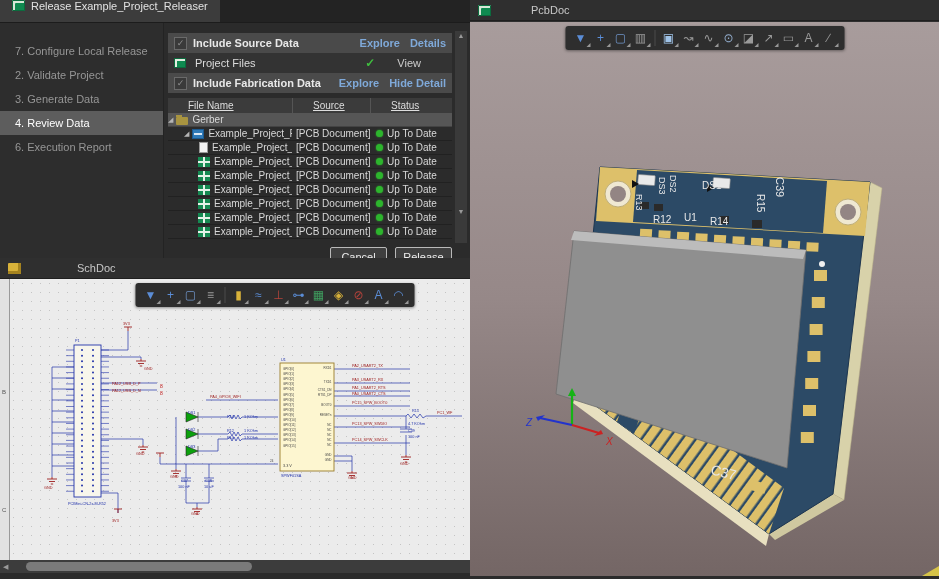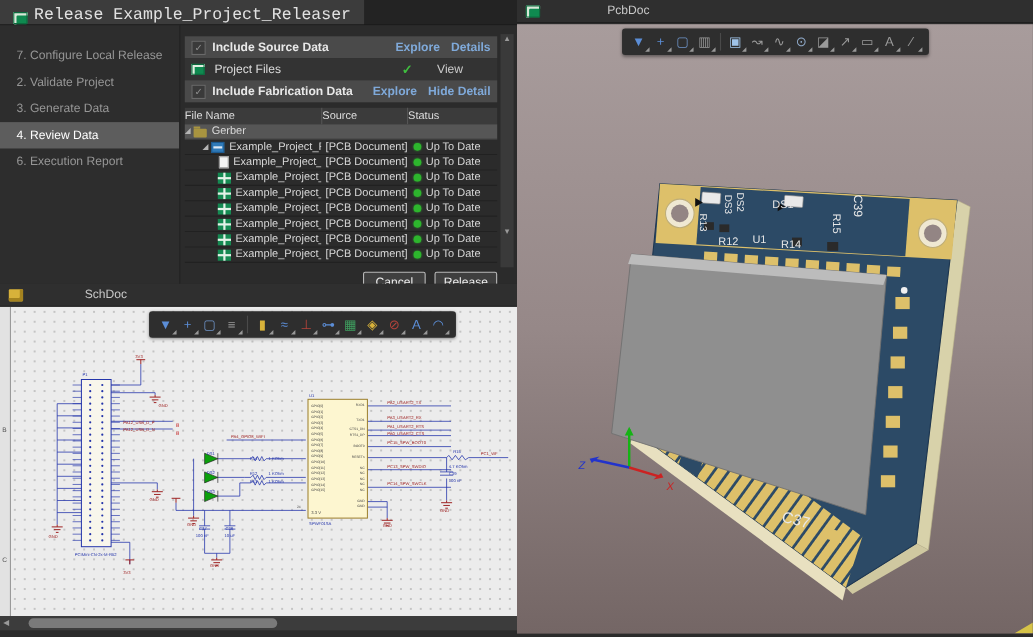--- a/index.html
+++ b/index.html
@@ -1,20 +1,20 @@
 <!DOCTYPE html>
 <html><head>
 <meta charset="utf-8">
 <style>
   html,body{margin:0;padding:0;background:#2b2b2b;}
   .app{position:relative;width:939px;height:579px;overflow:hidden;background:#2b2b2b;
        font-family:"Liberation Sans",sans-serif;-webkit-font-smoothing:antialiased;}
   
   .tabbar{height:22px;background:#232323;display:flex;align-items:stretch;border-bottom:1px solid #1c1c1c;}
-  .tab{display:flex;align-items:flex-end;gap:6px;padding:0 12px;background:#3c3c3c;color:#e2e2e2;font-size:15px;font-family:Liberation Mono, monospace;}
+  .tab{display:flex;align-items:flex-start;gap:6px;padding:0 12px;background:#3c3c3c;color:#e2e2e2;font-size:11px;}
   .tabicon{width:13px;height:11px;flex:none;border-radius:1px;}
   .tabicon-pcb{background:#0f8a50;box-shadow:inset 0 0 0 1px #0c6b3e, inset 3px 3px 0 #d8e8d8;}
   .tabicon-sch{background:#d8b23a;box-shadow:inset -3px -3px 0 #a5831f;}
   
   .release{position:absolute;left:0;top:0;width:470px;height:258px;background:#2b2b2b;}
   .relbody{display:flex;height:236px;}
   .steps{width:166px;background:#2d2d2d;padding-top:16px;box-sizing:border-box;}
   .step{height:24px;line-height:24px;padding-left:15px;color:#969696;font-size:11px;white-space:nowrap;cursor:default;}
   .step.sel{background:#5d5d5d;color:#ffffff;}
   .rcontent{flex:1;position:relative;background:#2b2b2b;padding:10px 18px 0 4px;border-left:1px solid #232323;}
@@ -32,21 +32,21 @@
   .ic-folder{background:#a89440;border-radius:1px;height:8px;margin-top:2px;}
   .ic-folder::before{content:'';position:absolute;top:-2px;left:0;width:6px;height:2px;background:#a89440;}
   .ic-board{background:#2f7ab8;box-shadow:inset 0 0 0 1px #1c5a90;}
   .ic-board::before{content:'';position:absolute;left:2px;top:4px;right:2px;height:2px;background:#dce8f4;}
   .ic-file{background:#f2f2f2;border:1px solid #999;box-sizing:border-box;width:9px;height:11px;margin-left:1px;margin-top:-1px;}
   .ic-gerber{background:#158a52;}
   .ic-gerber::before{content:'';position:absolute;left:0;right:0;top:4px;height:2px;background:#e4f2e8;}
   .ic-gerber::after{content:'';position:absolute;top:0;bottom:0;left:5px;width:2px;background:#e4f2e8;}
   .tbl{margin-top:5px;font-size:10px;}
   .thead{display:flex;background:#3b3b3b;height:15px;line-height:15px;color:#dddddd;}
-  .th{padding-left:0;box-sizing:border-box;border-left:1px solid #555;overflow:hidden;white-space:nowrap;}
+  .th{padding-left:20px;box-sizing:border-box;border-left:1px solid #555;overflow:hidden;white-space:nowrap;text-decoration:underline;}
   .th:first-child{border-left:none;}
   .c-name{width:124px;}.c-src{width:78px;}.c-st{width:82px;}
   .trow{display:flex;height:13px;line-height:13px;color:#d8d8d8;border-bottom:1px solid rgba(0,0,0,.22);}
   .trow.hl{background:#565656;}
   .cell{overflow:hidden;white-space:nowrap;display:flex;align-items:center;box-sizing:border-box;padding-left:4px;}
   .exp{color:#b5b5b5;font-size:7px;margin-right:3px;flex:none;}
   .dot{width:7px;height:7px;border-radius:50%;background:#2db52d;margin:0 4px 0 2px;flex:none;
        box-shadow:0 0 2px rgba(45,181,45,.9);}
   .btnrow{display:flex;justify-content:flex-end;gap:8px;margin:8px 0 0 0;}
   .btn{min-width:57px;height:19px;background:#3f3f3f;border:1px solid #b9b9b9;border-radius:2px;
@@ -506,21 +506,21 @@
     <div class="schscroll-h">
       <span class="arrowbtn" style="left:3px">◀</span>
       <div class="thumb"></div>
       <span class="arrowbtn" style="right:3px">▶</span>
     </div>
   </div>
 
   <div class="pcbpan">
     <div class="docbar">
       <span class="tabicon tabicon-pcb" style="margin-left:8px"></span>
-      <span style="margin-left:61px">PcbDoc</span>
+      <span style="margin-left:40px">PcbDoc</span>
     </div>
     <div class="pcbcanvas">
       <svg width="469" height="554" viewBox="0 0 469 554" style="position:absolute;left:0;top:0">
         <defs>
           <pattern id="fing" width="11" height="11" patternUnits="userSpaceOnUse" patternTransform="rotate(36)">
             <rect width="11" height="11" fill="#2c4a66"></rect>
             <rect width="8.5" height="11" fill="#ddc06a"></rect>
           </pattern>
         </defs>
         <g>

